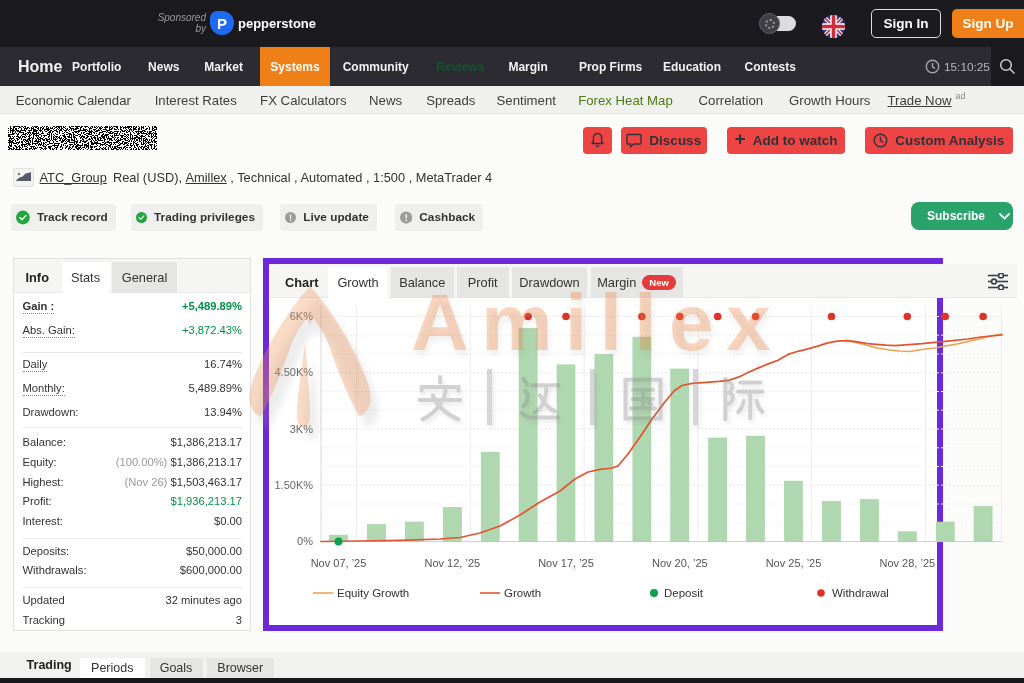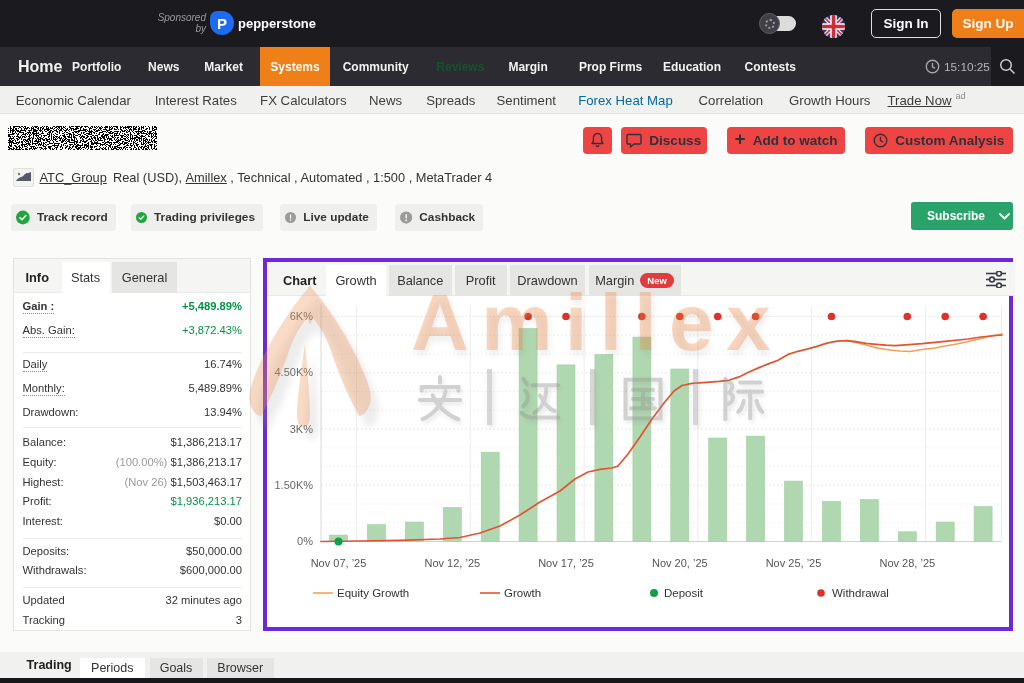--- a/index.html
+++ b/index.html
@@ -66,21 +66,21 @@
       <circle cx="7" cy="7" r="5.3" fill="none" stroke="#cbcbd1" stroke-width="1.5"></circle>
       <path d="M11,11 L15.5,15.5" stroke="#cbcbd1" stroke-width="1.5"></path>
     </svg>
     <div class="abs" style="left:0;top:86px;width:1024px;height:28px;background:#f0f0ee;border-bottom:1px solid #e3e3e1"></div>
 <div class="abs" style="left:15.8px;top:86px;height:28px;display:flex;align-items:center;color:#3d3d3d;font-size:13.2px">Economic Calendar</div>
 <div class="abs" style="left:154.7px;top:86px;height:28px;display:flex;align-items:center;color:#3d3d3d;font-size:13.2px">Interest Rates</div>
 <div class="abs" style="left:260.1px;top:86px;height:28px;display:flex;align-items:center;color:#3d3d3d;font-size:13.2px">FX Calculators</div>
 <div class="abs" style="left:369.1px;top:86px;height:28px;display:flex;align-items:center;color:#3d3d3d;font-size:13.2px">News</div>
 <div class="abs" style="left:426.2px;top:86px;height:28px;display:flex;align-items:center;color:#3d3d3d;font-size:13.2px">Spreads</div>
 <div class="abs" style="left:496.5px;top:86px;height:28px;display:flex;align-items:center;color:#3d3d3d;font-size:13.2px">Sentiment</div>
-<div class="abs" style="left:578.2px;top:86px;height:28px;display:flex;align-items:center;color:#0369a1;font-size:13.2px">Forex Heat Map</div>
+<div class="abs" style="left:578.2px;top:86px;height:28px;display:flex;align-items:center;color:#4d7c0f;font-size:13.2px">Forex Heat Map</div>
 <div class="abs" style="left:698.6px;top:86px;height:28px;display:flex;align-items:center;color:#3d3d3d;font-size:13.2px">Correlation</div>
 <div class="abs" style="left:789.1px;top:86px;height:28px;display:flex;align-items:center;color:#3d3d3d;font-size:13.2px">Growth Hours</div>
 <div class="abs" style="left:887.5px;top:86px;height:28px;display:flex;align-items:center;color:#3d3d3d;font-size:13.2px">
       <span style="text-decoration:underline">Trade Now</span>
       <span style="font-size:9px;color:#8a8a8a;margin-left:4px;position:relative;top:-4px">ad</span>
     </div>
 <svg class="abs" style="left:8px;top:126px" width="149" height="24">
       <defs>
         <filter id="nz" x="0" y="0" width="100%" height="100%">
           <feTurbulence type="fractalNoise" baseFrequency="0.9" numOctaves="2" seed="11" stitchTiles="stitch"></feTurbulence>
@@ -132,21 +132,21 @@
 <div class="pill" style="left:280.3px;top:204px;width:96.6px"><svg width="17" height="17" viewBox="0 0 17 17">
         <circle cx="8.5" cy="8.5" r="8.5" fill="#9b9b9b"></circle>
         <rect x="7.6" y="3.8" width="1.9" height="6.2" rx="0.9" fill="#fff"></rect>
         <circle cx="8.5" cy="12.4" r="1.2" fill="#fff"></circle>
       </svg>Live update</div>
 <div class="pill" style="left:395.1px;top:204px;width:88px"><svg width="17" height="17" viewBox="0 0 17 17">
         <circle cx="8.5" cy="8.5" r="8.5" fill="#9b9b9b"></circle>
         <rect x="7.6" y="3.8" width="1.9" height="6.2" rx="0.9" fill="#fff"></rect>
         <circle cx="8.5" cy="12.4" r="1.2" fill="#fff"></circle>
       </svg>Cashback</div>
-<div class="abs" style="left:911px;top:202px;width:102px;height:28px;background:#2aa36b;border-radius:3px;color:#fff;display:flex;align-items:center">
+<div class="abs" style="left:911px;top:202px;width:102px;height:28px;background:#2aa36b;border-radius:8px;color:#fff;display:flex;align-items:center">
       <span style="font-size:12px;font-weight:bold;margin-left:16px">Subscribe</span>
       <svg style="margin-left:14px" width="11" height="7" viewBox="0 0 11 7">
         <path d="M1,1 L5.5,5.5 L10,1" fill="none" stroke="#fff" stroke-width="1.8" stroke-linecap="round"></path>
       </svg>
     </div>
 <div class="abs" style="left:12.5px;top:258px;width:238.5px;height:373px;background:#fff;border:1px solid #e2e2e0">
 <div class="tabbar" style="left:0;top:0;width:236.5px;height:33.5px"></div>
 <div class="tab" style="left:12px;top:3px;height:30.5px;font-weight:bold;color:#222">Info</div>
 <div class="tab w" style="left:48px;top:3px;width:48px;height:30.5px">Stats</div>
 <div class="tab g" style="left:98.5px;top:3px;width:65px;height:30.5px">General</div>
@@ -176,21 +176,21 @@
 <div class="row-val" style="top:304.5px">$600,000.00</div>
 <div class="row-label" style="top:334.5px">Updated</div>
 <div class="row-val" style="top:334.5px">32 minutes ago</div>
 <div class="row-label" style="top:354.5px">Tracking</div>
 <div class="row-val" style="top:354.5px">3</div>
 <div class="sep" style="top:92.7px"></div>
 <div class="sep" style="top:168.2px"></div>
 <div class="sep" style="top:278.8px"></div>
 <div class="sep" style="top:328.3px"></div>
 </div>
-    <div class="abs" style="left:263px;top:258px;width:750px;height:373px;background:#fff;border:4px solid #6d28d9">
+    <div class="abs" style="left:263px;top:258px;width:680px;height:373px;background:#fff;border:6px solid #6d28d9">
 <div class="tabbar" style="left:0;top:0;width:748px;height:33.5px"></div>
 <div class="tab" style="left:16px;top:3px;height:30.5px;font-weight:bold;color:#222">Chart</div>
 <div class="tab w" style="left:59px;top:3px;width:60px;height:30.5px">Growth</div>
 <div class="tab g" style="left:122px;top:3px;width:62.5px;height:30.5px">Balance</div>
 <div class="tab g" style="left:188px;top:3px;width:51.5px;height:30.5px">Profit</div>
 <div class="tab g" style="left:243px;top:3px;width:75px;height:30.5px">Drawdown</div>
 <div class="tab g" style="left:321.5px;top:3px;width:92px;height:30.5px;gap:6px">Margin<span style="background:#e23b3b;color:#fff;font-size:9.5px;font-weight:bold;border-radius:8px;padding:1.5px 7px 2px">New</span></div>
 <svg class="abs" style="left:719px;top:9px" width="20" height="17" viewBox="0 0 20 17">
         <g stroke="#3a3f46" stroke-width="1.6" fill="#fff">
           <line x1="0" y1="2.5" x2="20" y2="2.5"></line>

